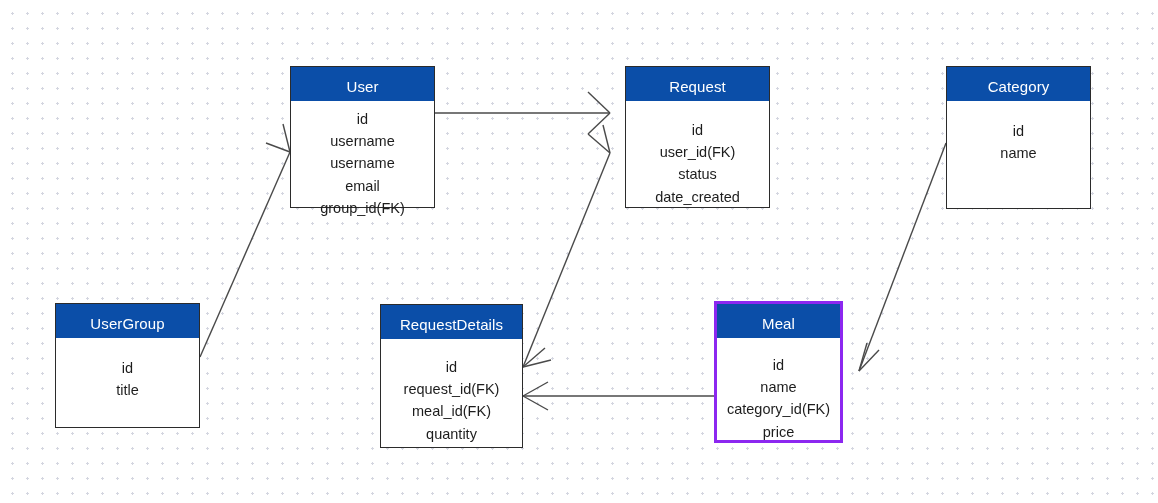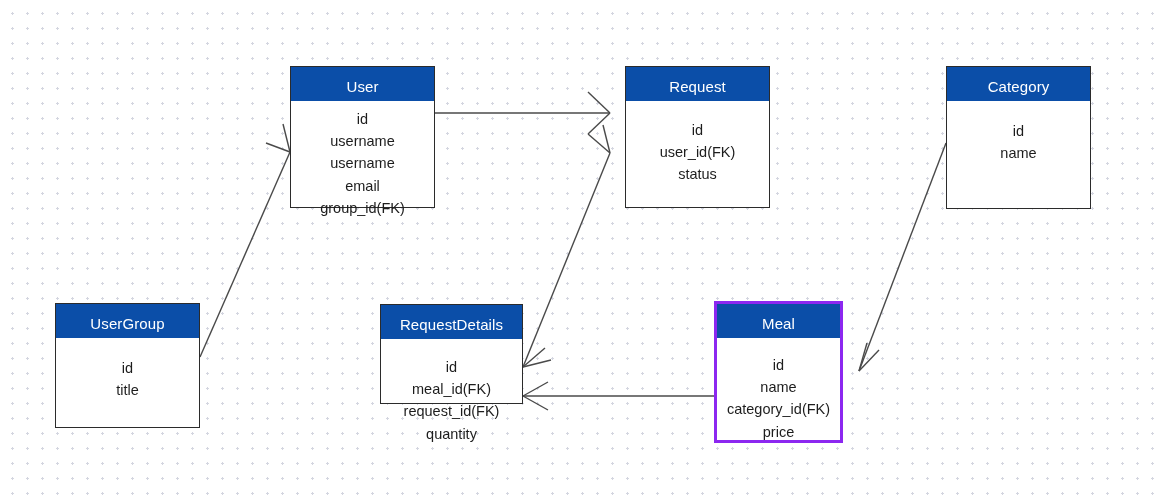--- a/index.html
+++ b/index.html
@@ -112,45 +112,46 @@
       <div class="attr">group_id(FK)</div>
     </div>
   </div>
 
   <div class="entity" style="left:625px; top:66px; width:145px; height:142px;">
     <div class="entity-header">Request</div>
     <div class="entity-body" style="padding-top:18px;">
       <div class="attr">id</div>
       <div class="attr">user_id(FK)</div>
       <div class="attr">status</div>
+      <div class="attr">date_created</div>
     </div>
   </div>
 
   <div class="entity" style="left:946px; top:66px; width:145px; height:143px;">
     <div class="entity-header">Category</div>
     <div class="entity-body" style="padding-top:19px;">
       <div class="attr">id</div>
       <div class="attr">name</div>
     </div>
   </div>
 
   <div class="entity" style="left:55px; top:303px; width:145px; height:125px;">
     <div class="entity-header">UserGroup</div>
     <div class="entity-body" style="padding-top:19px;">
       <div class="attr">id</div>
       <div class="attr">title</div>
     </div>
   </div>
 
-  <div class="entity" style="left:380px; top:304px; width:143px; height:100px;">
+  <div class="entity" style="left:380px; top:304px; width:143px; height:144px;">
     <div class="entity-header">RequestDetails</div>
     <div class="entity-body" style="padding-top:17px;">
       <div class="attr">id</div>
+      <div class="attr">request_id(FK)</div>
       <div class="attr">meal_id(FK)</div>
-      <div class="attr">request_id(FK)</div>
       <div class="attr">quantity</div>
     </div>
   </div>
 
   <div class="entity selected" style="left:714px; top:301px; width:129px; height:142px;">
     <div class="entity-header">Meal</div>
     <div class="entity-body" style="padding-top:16px;">
       <div class="attr">id</div>
       <div class="attr">name</div>
       <div class="attr">category_id(FK)</div>

